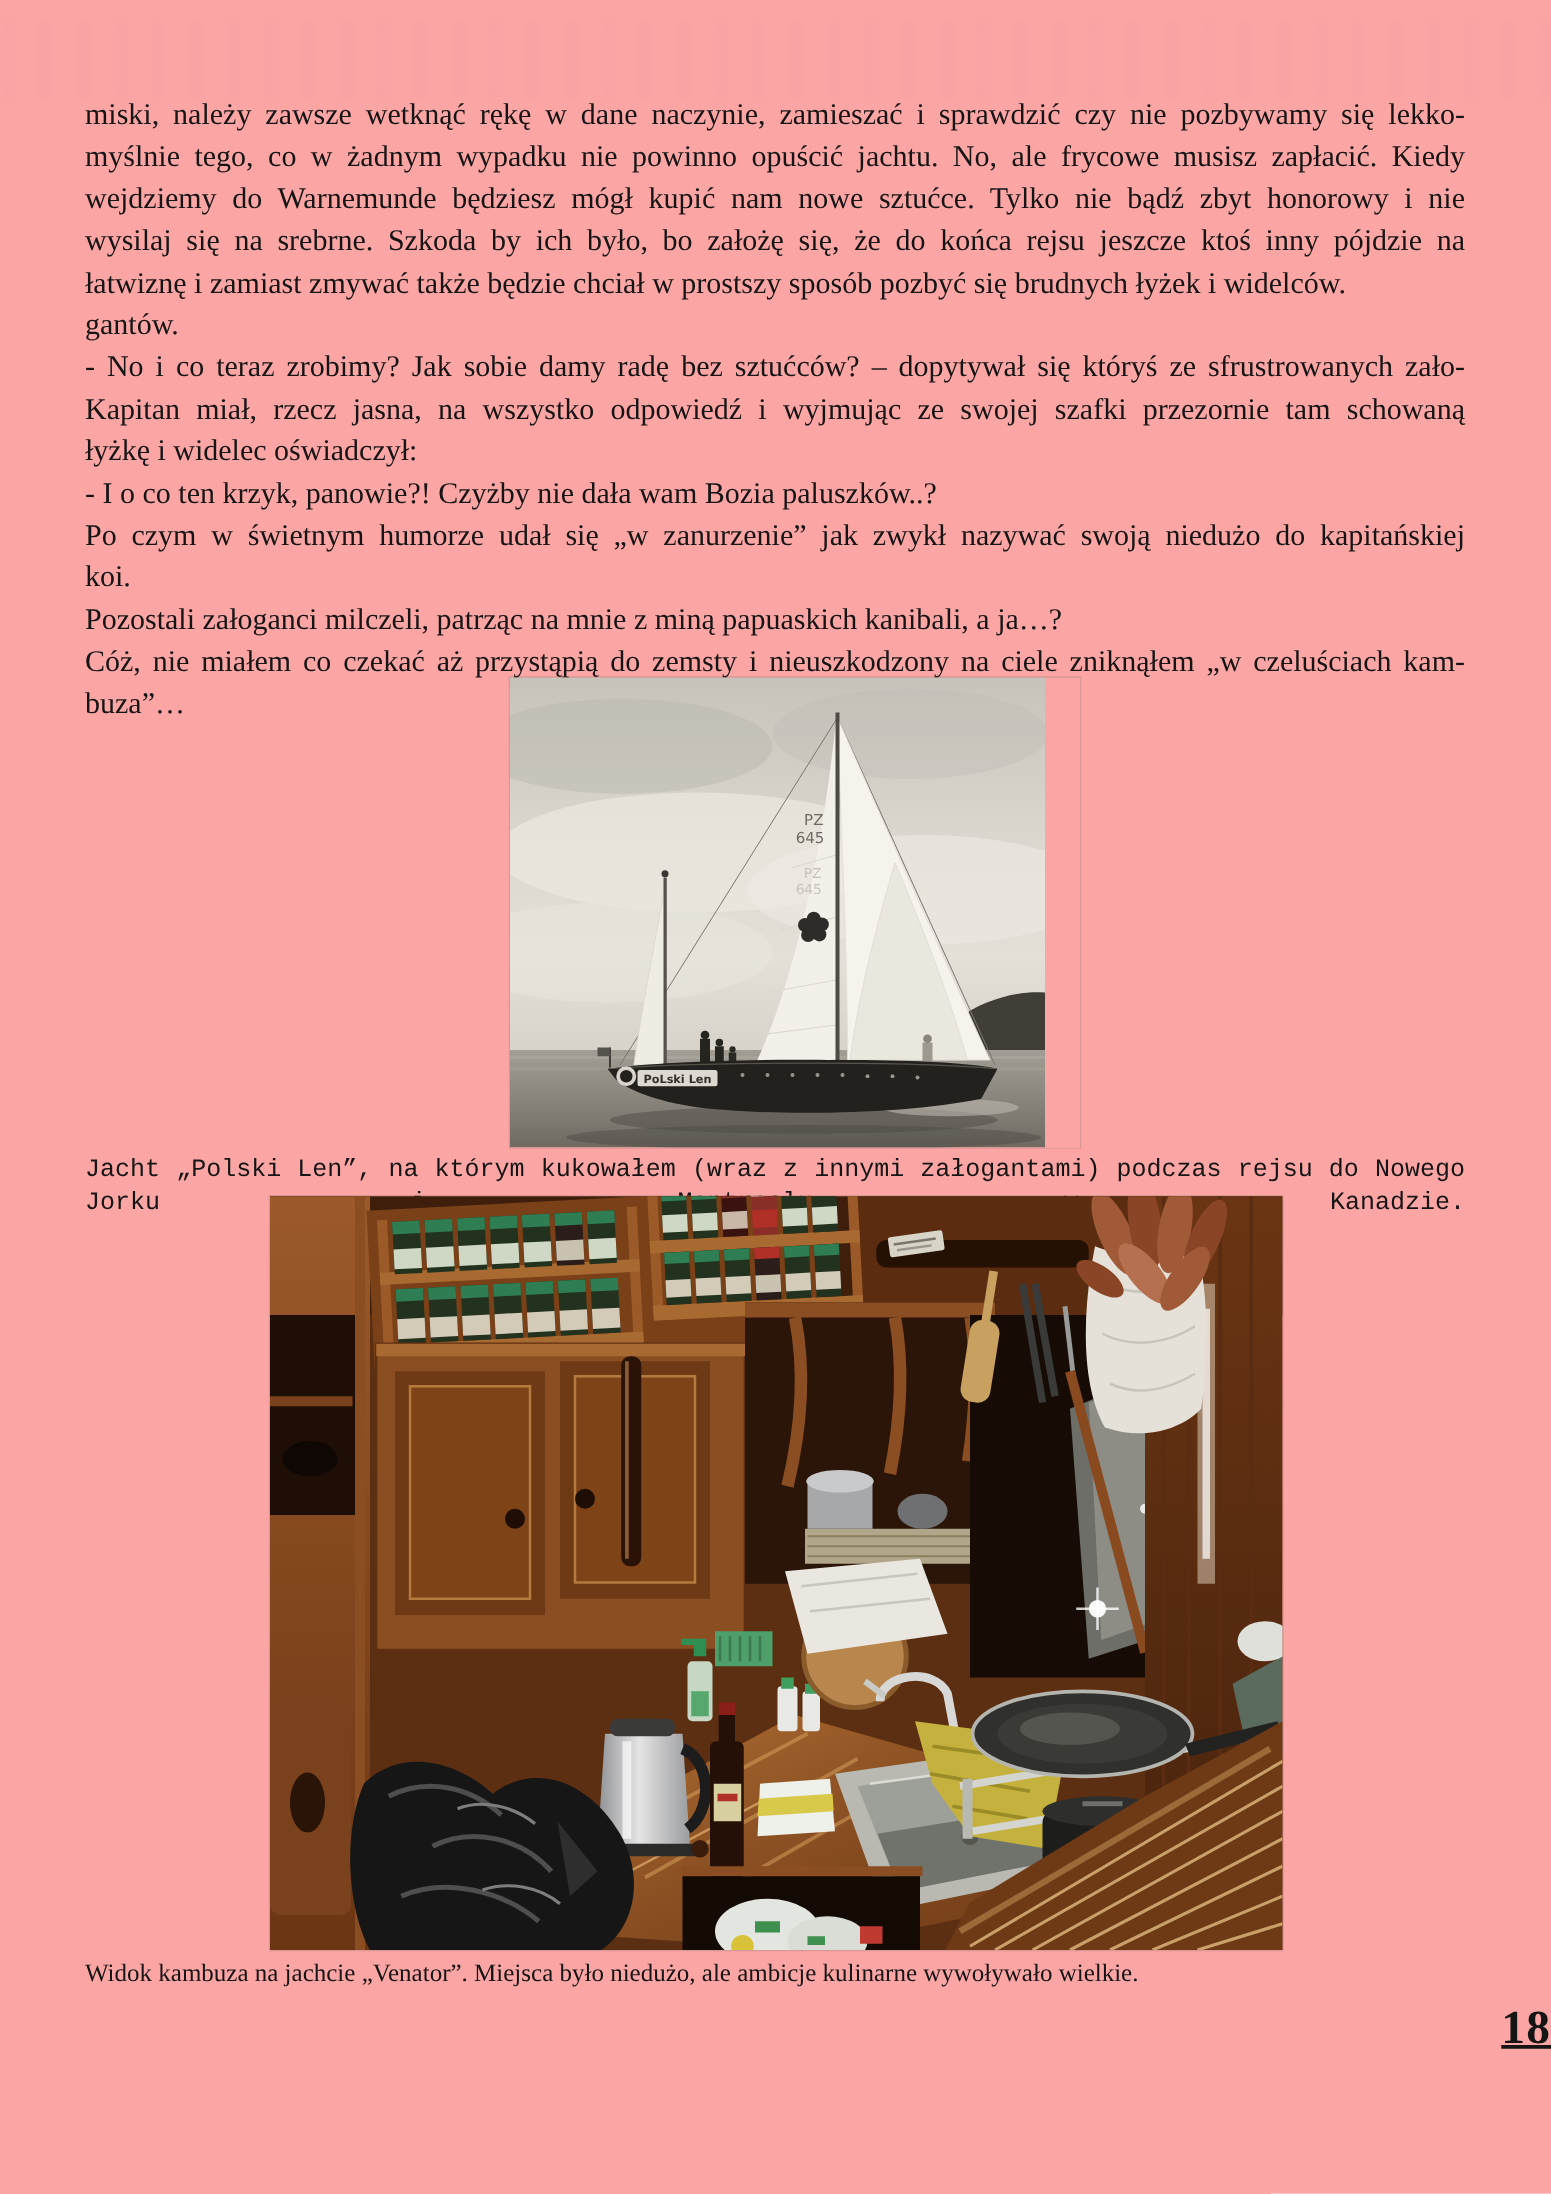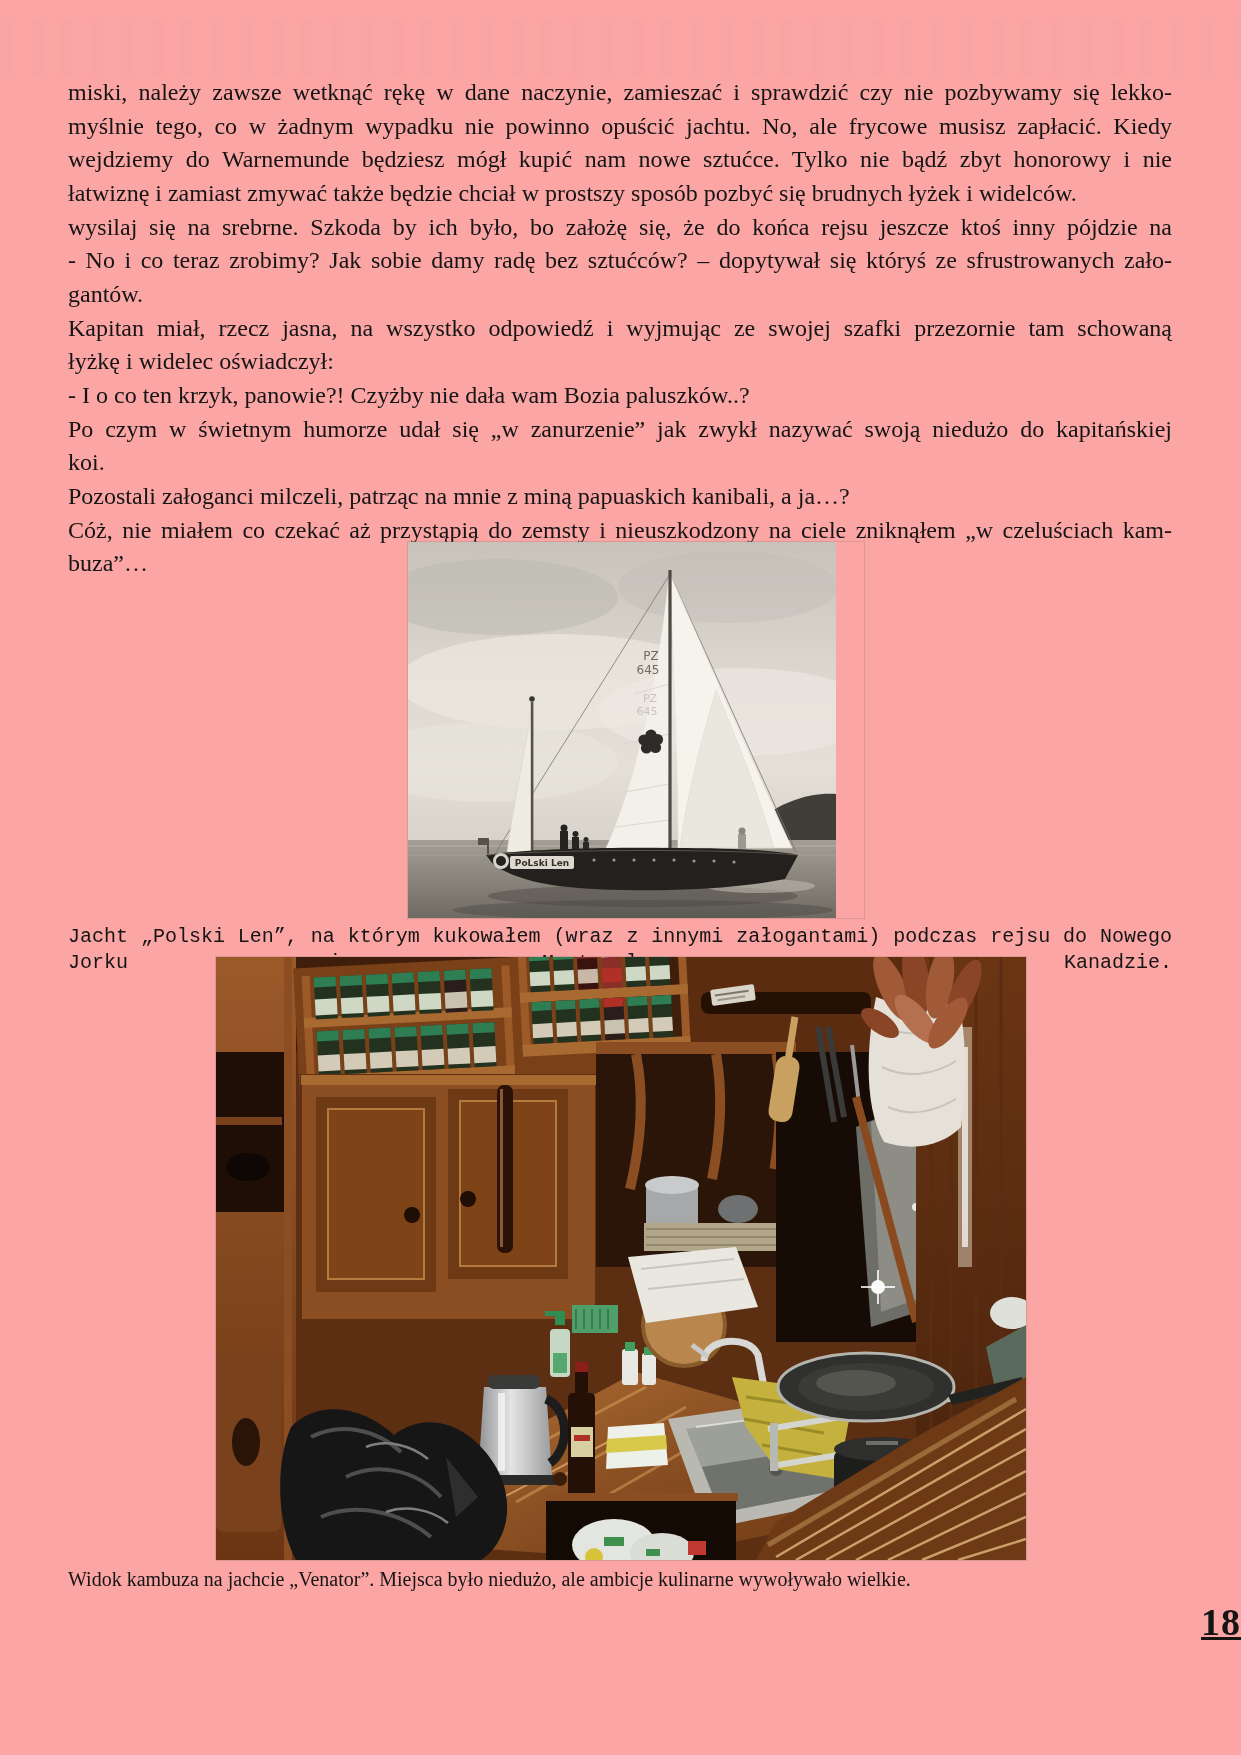--- a/index.html
+++ b/index.html
@@ -37,24 +37,24 @@
 <body>
 
 <div class="page">
 
   <div class="scan-noise"></div>
 
   <div class="body-text">
       <div class="tline just">miski, należy zawsze wetknąć rękę w dane naczynie, zamieszać i sprawdzić czy nie pozbywamy się lekko-</div>
       <div class="tline just">myślnie tego, co w żadnym wypadku nie powinno opuścić jachtu. No, ale frycowe musisz zapłacić. Kiedy</div>
       <div class="tline just">wejdziemy do Warnemunde będziesz mógł kupić nam nowe sztućce. Tylko nie bądź zbyt honorowy i nie</div>
+      <div class="tline just">wysilaj się na srebrne. Szkoda by ich było, bo założę się, że do końca rejsu jeszcze ktoś inny pójdzie na</div>
       <div class="tline">łatwiznę i zamiast zmywać także będzie chciał w prostszy sposób pozbyć się brudnych łyżek i widelców.</div>
-      <div class="tline just">wysilaj się na srebrne. Szkoda by ich było, bo założę się, że do końca rejsu jeszcze ktoś inny pójdzie na</div>
+      <div class="tline">gantów.</div>
       <div class="tline just">- No i co teraz zrobimy? Jak sobie damy radę bez sztućców? – dopytywał się któryś ze sfrustrowanych zało-</div>
-      <div class="tline">gantów.</div>
       <div class="tline just">Kapitan miał, rzecz jasna, na wszystko odpowiedź i wyjmując ze swojej szafki przezornie tam schowaną</div>
       <div class="tline">łyżkę i widelec oświadczył:</div>
       <div class="tline">- I o co ten krzyk, panowie?! Czyżby nie dała wam Bozia paluszków..?</div>
       <div class="tline just">Po czym w świetnym humorze udał się „w zanurzenie” jak zwykł nazywać swoją niedużo do kapitańskiej</div>
       <div class="tline">koi.</div>
       <div class="tline">Pozostali załoganci milczeli, patrząc na mnie z miną papuaskich kanibali, a ja…?</div>
       <div class="tline just">Cóż, nie miałem co czekać aż przystąpią do zemsty i nieuszkodzony na ciele zniknąłem „w czeluściach kam-</div>
       <div class="tline">buza”…</div>
     </div>
 

